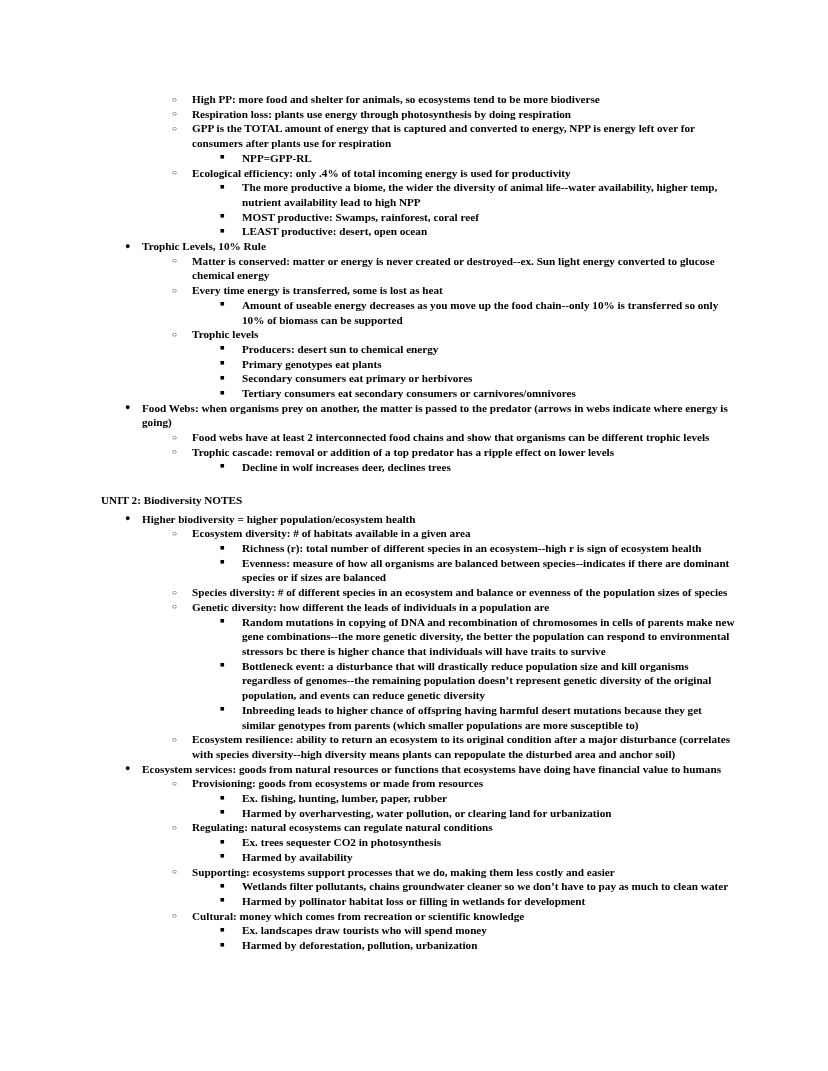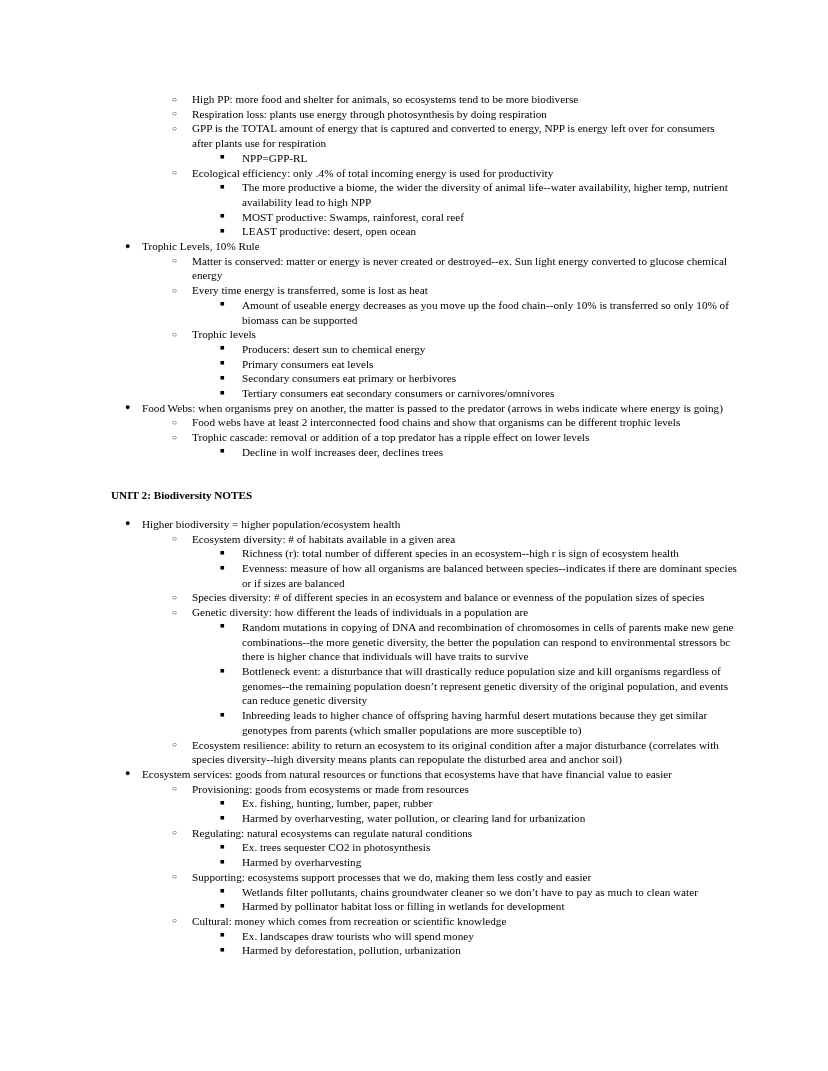--- a/index.html
+++ b/index.html
@@ -49,20 +49,21 @@
   .marker {
     flex: 0 0 auto;
     display: inline-block;
     text-align: left;
     line-height: 14.7px;
     font-family: "Liberation Serif", "DejaVu Serif", serif;
   }
   .txt {
     flex: 1 1 auto;
     line-height: 14.7px;
+    font-weight: bold;
   }
 
   
   li.lvl1 > .row { margin-left: 28px; }
   li.lvl1 > .row > .marker {
     width: 17px;
     font-size: 9px;
     position: relative;
     top: -0.5px;
   }
@@ -82,21 +83,21 @@
     width: 22px;
     font-size: 7.5px;
     position: relative;
     top: -0.5px;
   }
 
   h2.unit-heading {
     font-size: 11.2px;
     line-height: 14.7px;
     font-weight: bold;
-    margin: 14px;
+    margin: 4px;
     padding: 0;
   }
   .spacer-line {
     height: 14.7px;
     line-height: 14.7px;
   }
 </style>
 </head>
 <body>
 
@@ -184,21 +185,21 @@
         </li>
         <li class="node lvl3">
           <div class="row">
             <span class="marker">■</span>
             <span class="txt">Producers: desert sun to chemical energy</span>
           </div>
         </li>
         <li class="node lvl3">
           <div class="row">
             <span class="marker">■</span>
-            <span class="txt">Primary consumers eat levels</span>
+            <span class="txt">Primary genotypes eat plants</span>
           </div>
         </li>
         <li class="node lvl3">
           <div class="row">
             <span class="marker">■</span>
             <span class="txt">Secondary consumers eat primary or herbivores</span>
           </div>
         </li>
         <li class="node lvl3">
           <div class="row">
@@ -290,21 +291,21 @@
         </li>
         <li class="node lvl2">
           <div class="row">
             <span class="marker">○</span>
             <span class="txt">Ecosystem resilience: ability to return an ecosystem to its original condition after a major disturbance (correlates with species diversity--high diversity means plants can repopulate the disturbed area and anchor soil)</span>
           </div>
         </li>
         <li class="node lvl1">
           <div class="row">
             <span class="marker">●</span>
-            <span class="txt">Ecosystem services: goods from natural resources or functions that ecosystems have that have financial value to easier</span>
+            <span class="txt">Ecosystem services: goods from natural resources or functions that ecosystems have doing have financial value to humans</span>
           </div>
         </li>
         <li class="node lvl2">
           <div class="row">
             <span class="marker">○</span>
             <span class="txt">Provisioning: goods from ecosystems or made from resources</span>
           </div>
         </li>
         <li class="node lvl3">
           <div class="row">
@@ -326,21 +327,21 @@
         </li>
         <li class="node lvl3">
           <div class="row">
             <span class="marker">■</span>
             <span class="txt">Ex. trees sequester CO2 in photosynthesis</span>
           </div>
         </li>
         <li class="node lvl3">
           <div class="row">
             <span class="marker">■</span>
-            <span class="txt">Harmed by overharvesting</span>
+            <span class="txt">Harmed by availability</span>
           </div>
         </li>
         <li class="node lvl2">
           <div class="row">
             <span class="marker">○</span>
             <span class="txt">Supporting: ecosystems support processes that we do, making them less costly and easier</span>
           </div>
         </li>
         <li class="node lvl3">
           <div class="row">

